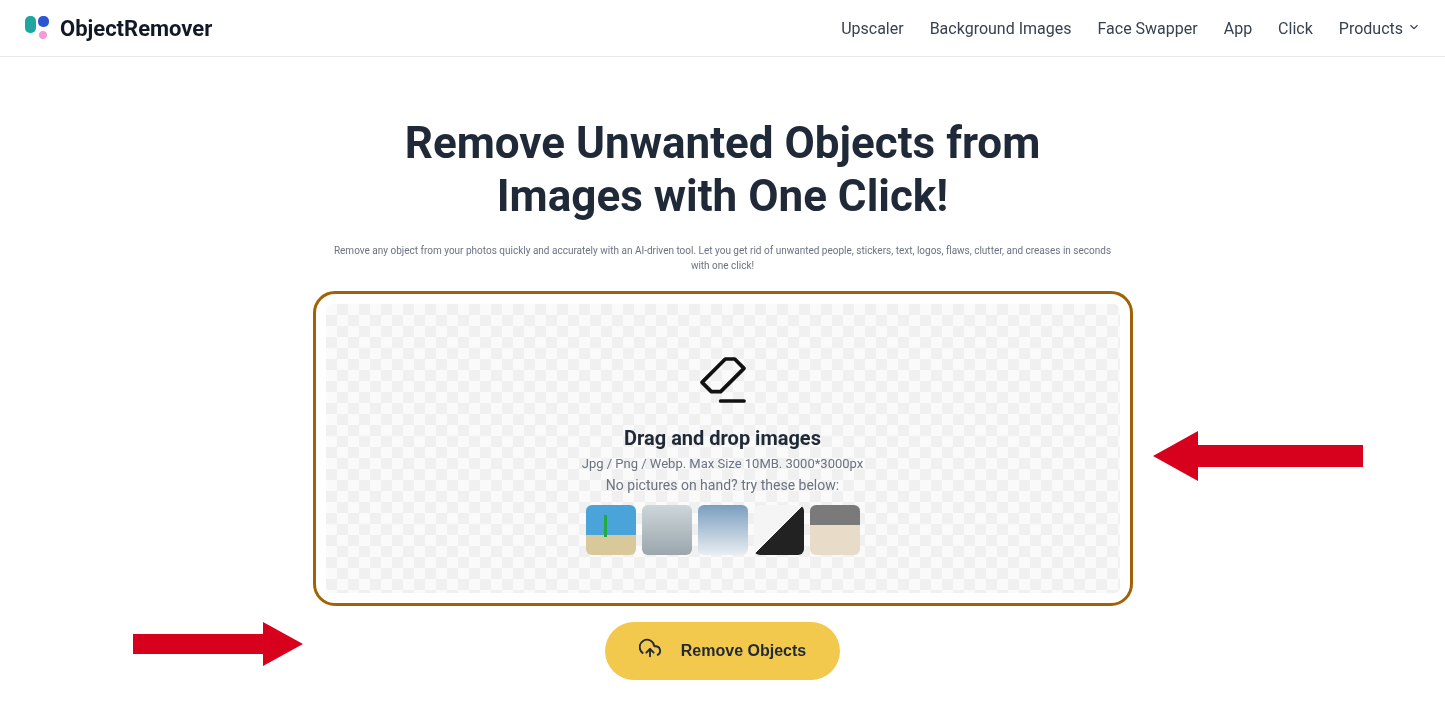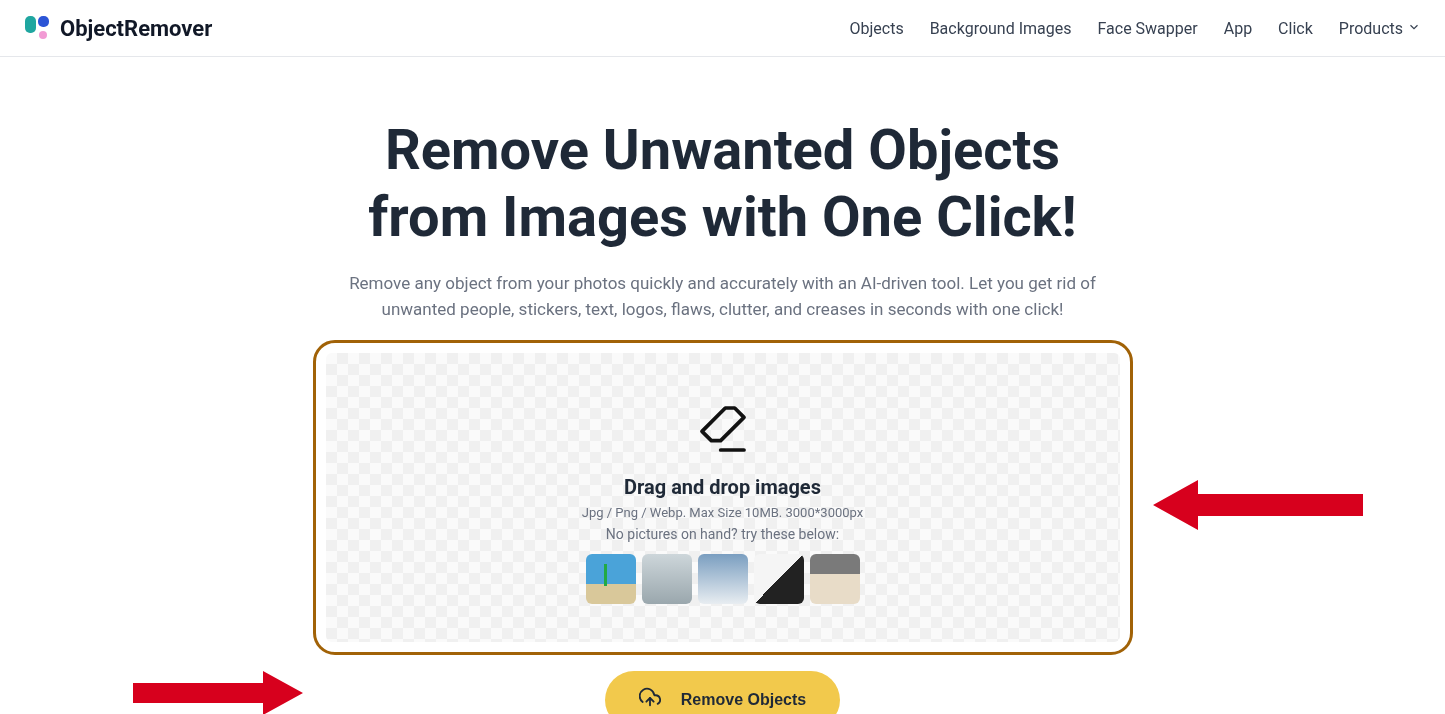--- a/index.html
+++ b/index.html
@@ -8,22 +8,22 @@
 .header { display: flex; align-items: center; justify-content: space-between; padding: 14px 24px; border-bottom: 1px solid #e5e7eb; text-align: center; }
 .logo-wrap { display: flex; align-items: center; gap: 8px; }
 .logo-icon { width: 28px; height: 28px; position: relative; }
 .logo-text { font-size: 22px; font-weight: 700; color: #111827; }
 
 .nav { display: flex; align-items: center; gap: 26px; }
 .nav a { color: #374151; text-decoration: none; font-size: 16px; cursor: pointer; }
 .nav-item-dd { display: flex; align-items: center; gap: 4px; }
 
 .hero { max-width: 820px; margin: 60px auto 0; text-align: center; padding: 0 20px; }
-.hero h1 { font-size: 56px; font-weight: 700; line-height: 1.2; color: #1f2937; }
-.hero p.sub { font-size: 17px; color: #6b7280; margin-top: 20px; line-height: 1.5; }
+.hero h1 { font-size: 44px; font-weight: 700; line-height: 1.2; color: #1f2937; }
+.hero p.sub { font-size: 10px; color: #6b7280; margin-top: 20px; line-height: 1.5; }
 
 .drop-outer { position: relative; margin: 18px auto 0; max-width: 820px; }
 .drop-border { border: 3px solid #a16207; border-radius: 22px; padding: 10px; }
 .drop-zone {
   border-radius: 6px;
   background-image:
     linear-gradient(45deg, #f0f0f0 25%, transparent 25%),
     linear-gradient(-45deg, #f0f0f0 25%, transparent 25%),
     linear-gradient(45deg, transparent 75%, #f0f0f0 75%),
     linear-gradient(-45deg, transparent 75%, #f0f0f0 75%);
@@ -72,21 +72,21 @@
     <span class="logo-icon">
       <svg width="28" height="28" viewBox="0 0 28 28">
         <rect x="1" y="2" width="11" height="17" rx="5" fill="#1fa6a0"></rect>
         <rect x="14" y="2" width="11" height="11" rx="5" fill="#2c55d6"></rect>
         <circle cx="19" cy="21" r="4" fill="#f29bd4"></circle>
       </svg>
     </span>
     <span class="logo-text">ObjectRemover</span>
   </div>
   <nav class="nav">
-    <a>Objects</a>
+    <a>Upscaler</a>
     <a>Background Images</a>
     <a>Face Swapper</a>
     <a>App</a>
     <a>Click</a>
     <a class="nav-item-dd">
       <span>Products</span>
       <span>
         <svg width="14" height="14" viewBox="0 0 24 24" fill="none" stroke="#374151" stroke-width="2">
             <polyline points="6 9 12 15 18 9"></polyline>
           </svg>

